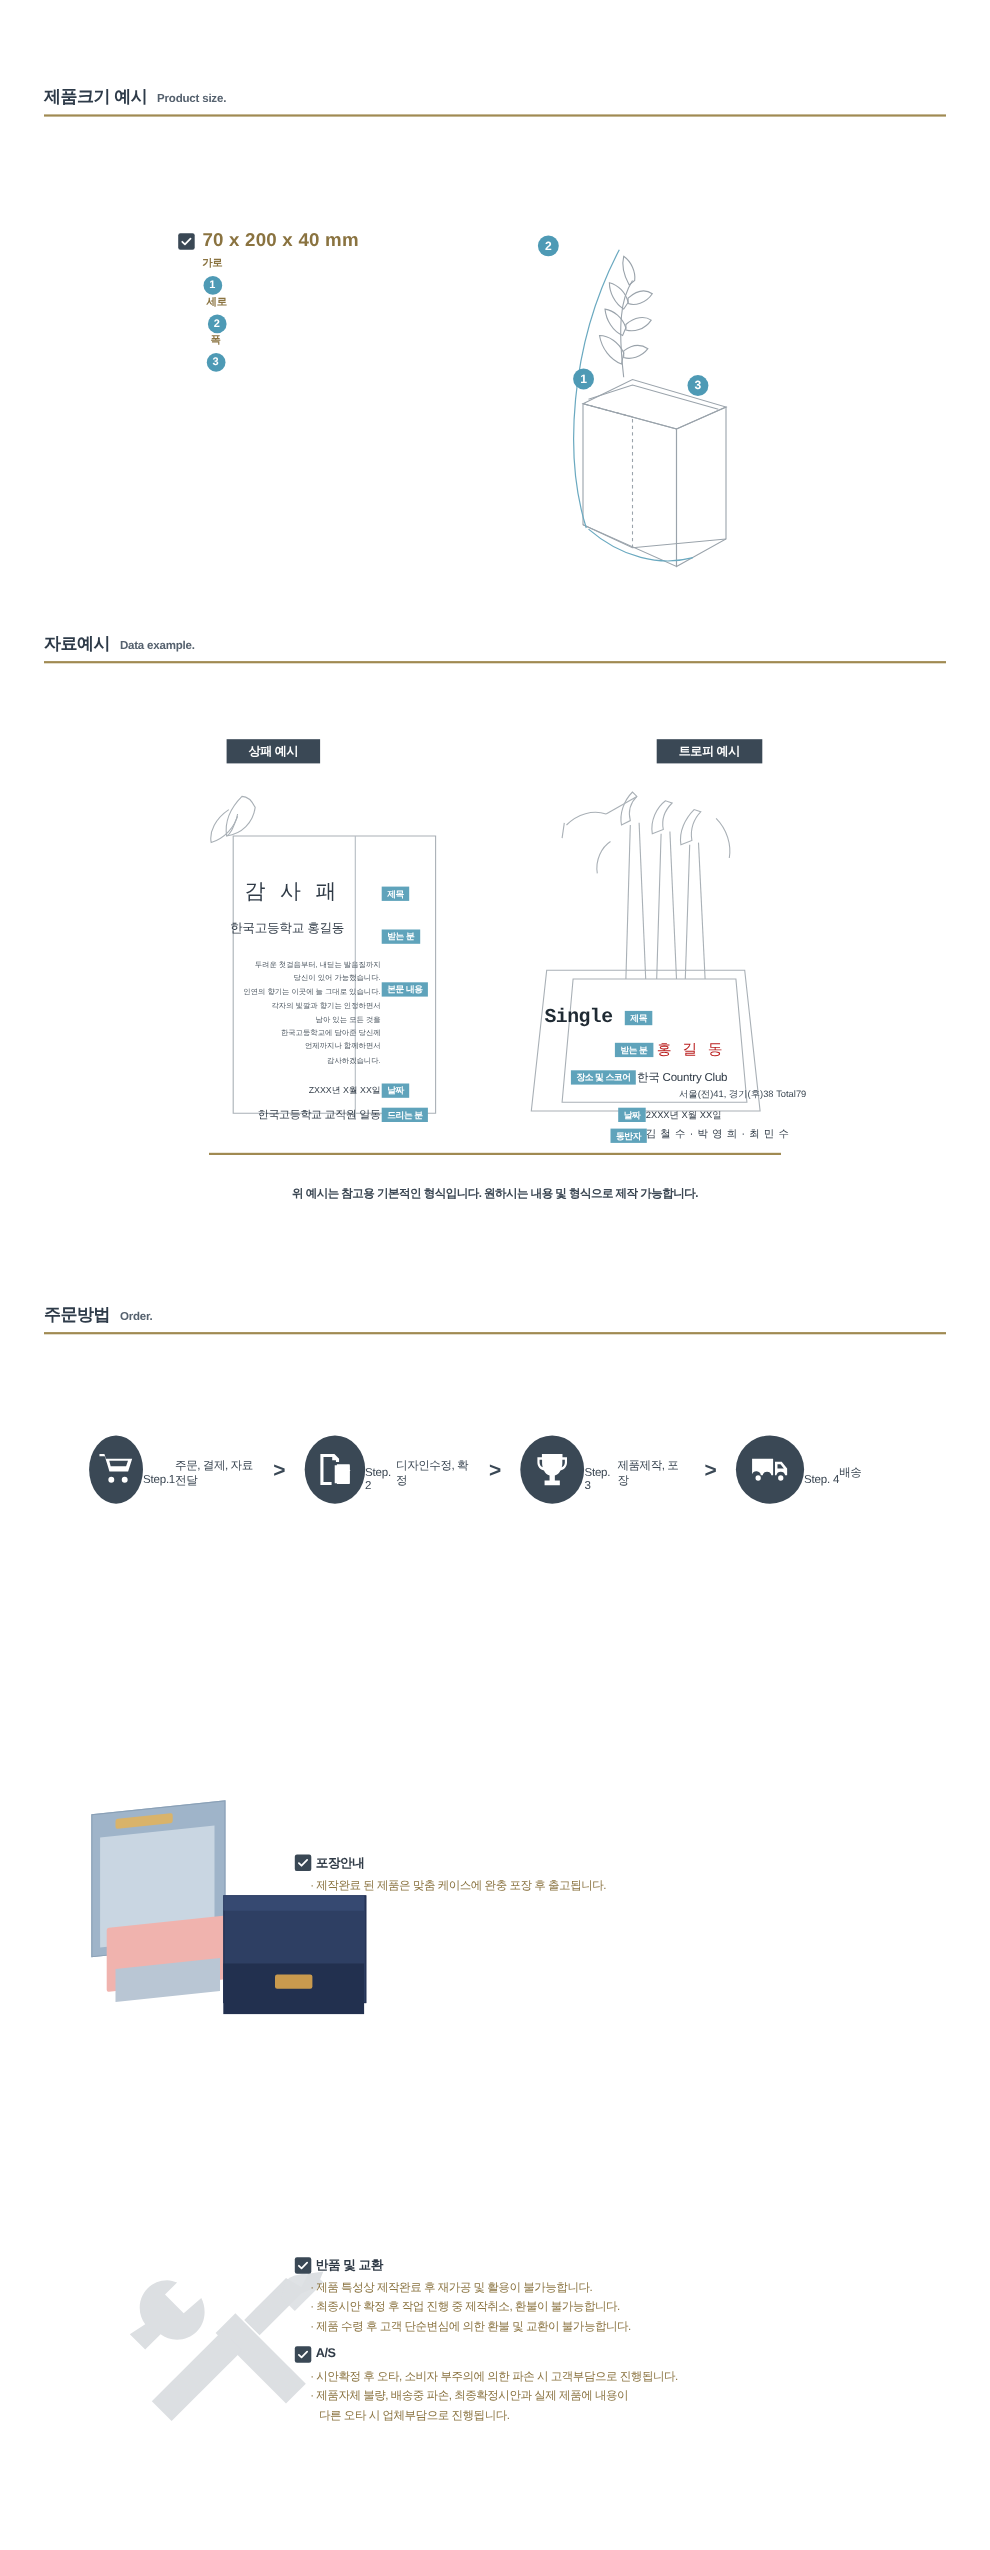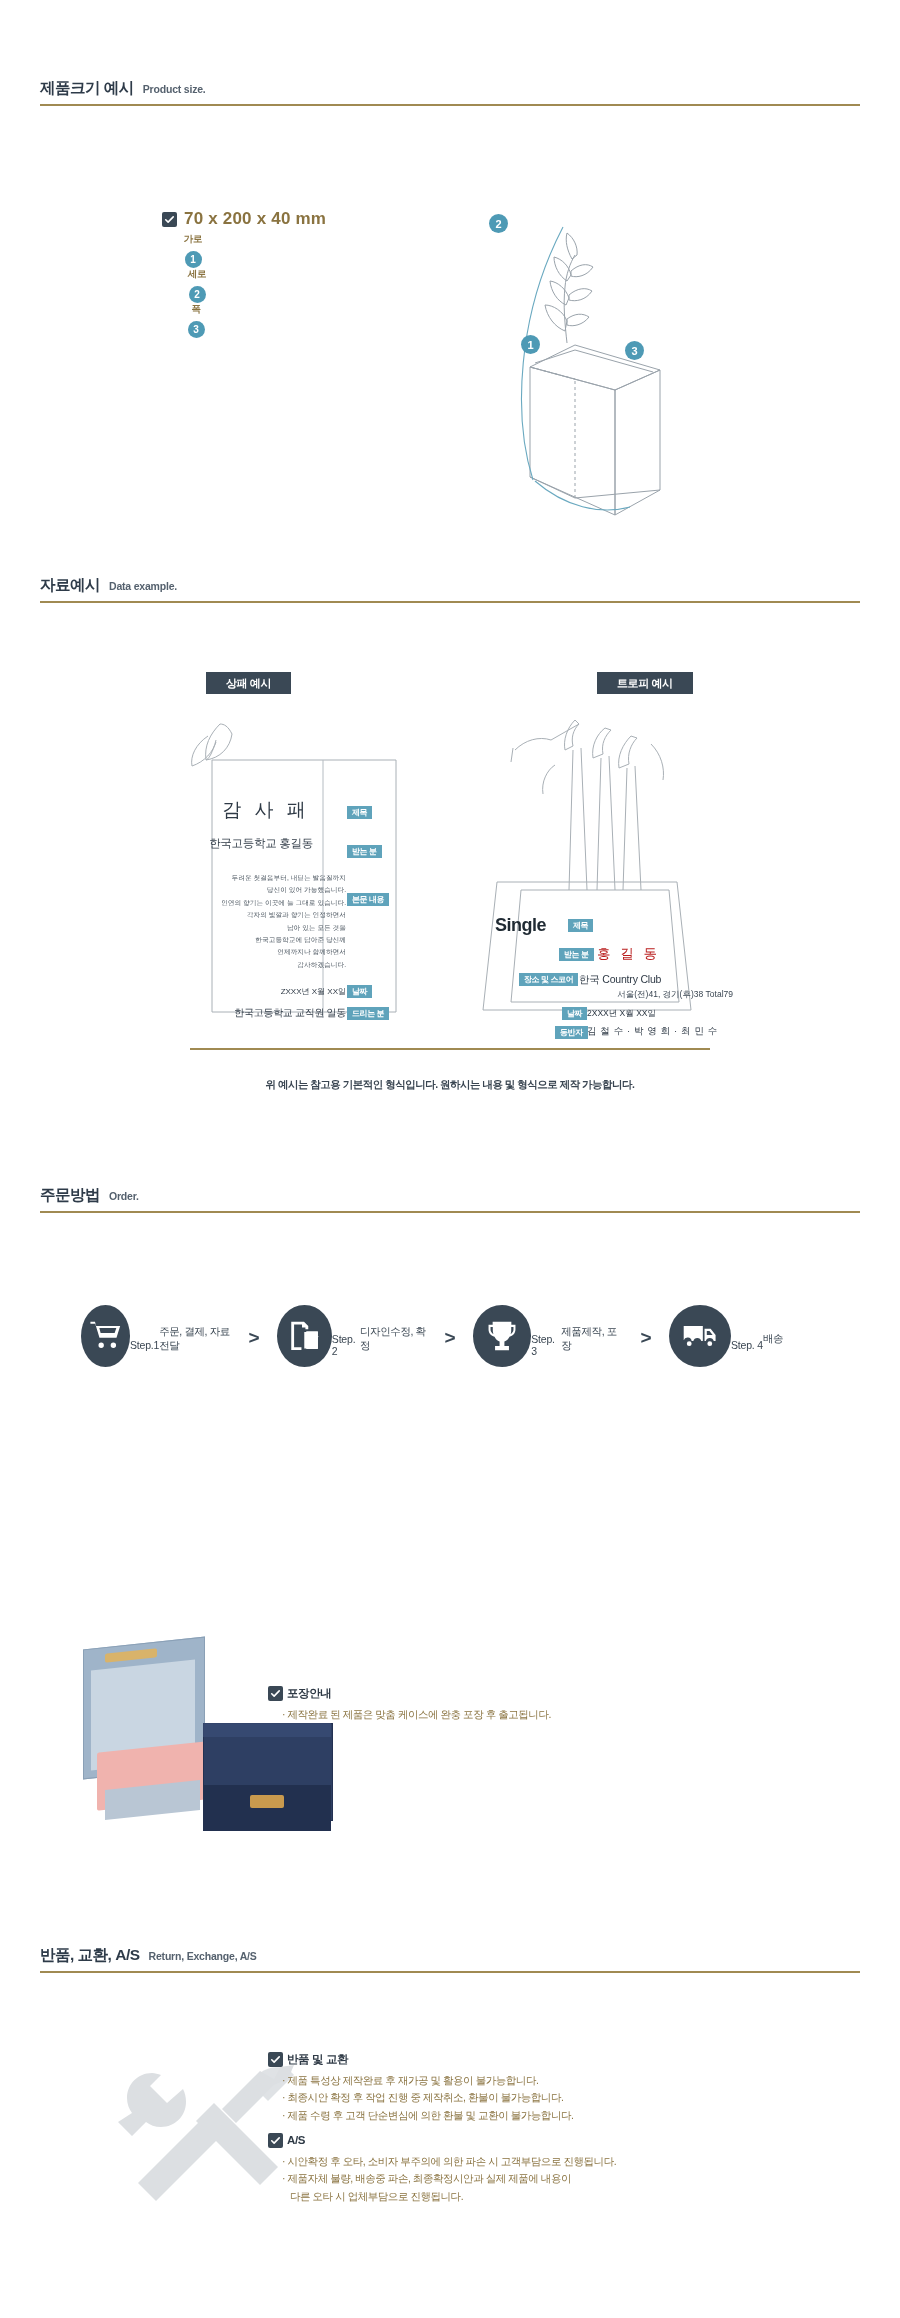--- a/index.html
+++ b/index.html
@@ -198,21 +198,21 @@
       <path d="M60 40 C70 30 84 26 96 30"></path>
       <path d="M58 38 L56 52"></path>
       <path d="M196 34 C206 44 210 58 208 70"></path>
 
       <path d="M42 172 L222 172 L236 300 L28 300 Z"></path>
       <path d="M66 180 L214 180 L224 292 L56 292 Z"></path>
     </g>
   </svg>
 
   <div style="position:absolute;left:495px;top:915px;font-size:18px;font-weight:bold;color:#1f2a33;
-       letter-spacing:-.5px;font-family:Liberation Sans, sans-serif;">Single</div>
+       letter-spacing:-.5px;font-family:Liberation Mono, monospace;">Single</div>
   <div style="position:absolute;left:597px;top:945px;font-size:13.5px;color:#b91c1c;letter-spacing:3px;">홍 길 동</div>
   <div style="position:absolute;left:579px;top:973px;font-size:10.5px;color:#2f3a46;letter-spacing:-.2px;">한국 Country Club</div>
   <div style="position:absolute;left:578px;top:989px;width:155px;text-align:right;font-size:8.5px;color:#3a4652;">서울(전)41, 경기(후)38 Total79</div>
   <div style="position:absolute;left:587px;top:1008px;font-size:8.5px;color:#2f3a46;">2XXX년 X월 XX일</div>
   <div style="position:absolute;left:587px;top:1025px;font-size:9.5px;color:#2f3a46;letter-spacing:.6px;">김 철 수 · 박 영 희 · 최 민 수</div>
 
   <span class="tag" style="position:absolute;left:568px;top:919px;">제목</span>
   <span class="tag" style="position:absolute;left:559px;top:948px;">받는 분</span>
   <span class="tag" style="position:absolute;left:519px;top:973px;">장소 및 스코어</span>
   <span class="tag" style="position:absolute;left:562px;top:1007px;">날짜</span>
@@ -303,27 +303,20 @@
       <span class="chk">
         <svg viewBox="0 0 16 16">
             <path d="M2.5 8.4 L6 11.8 L13.4 4.2" stroke="#fff" stroke-width="2.3" fill="none" stroke-linecap="round" stroke-linejoin="round"></path>
           </svg>
       </span>
       <span class="t">포장안내</span>
     </div>
     <div class="li">· 제작완료 된 제품은 맞춤 케이스에 완충 포장 후 출고됩니다.</div>
   </div>
 
-  <div class="sec-head" style="top:1945px;">
-    <div class="ttl-row">
-      <span class="ko">반품, 교환, A/S</span>
-      <span class="en">Return, Exchange, A/S</span>
-    </div>
-    <div class="rule"></div>
-  </div>
 
   <svg class="art" style="left:110px;top:2055px;" width="200" height="160" viewBox="0 0 200 160">
     <g fill="#dcdfe2">
       <path d="M42 18c-14 0-25 11-25 25 0 6 2 11 5 15L8 67l14 14 14-14c4 3 9 5 15 5 14 0 25-11 25-25 0-5-1-9-3-13L57 48 40 31l11-11c-3-1-6-2-9-2z"></path>
       <path d="M86 66 150 130l18-18L104 48z"></path>
       <path d="M150 16l-38 38 14 14 38-38 14-6 6-14-14 2-6 12z"></path>
       <path d="M28 128 92 64l18 18-64 64-18-18z"></path>
       <path d="M150 18c10-8 26-8 34 2L158 46l-12-12z" opacity=".9"></path>
     </g>
   </svg>

